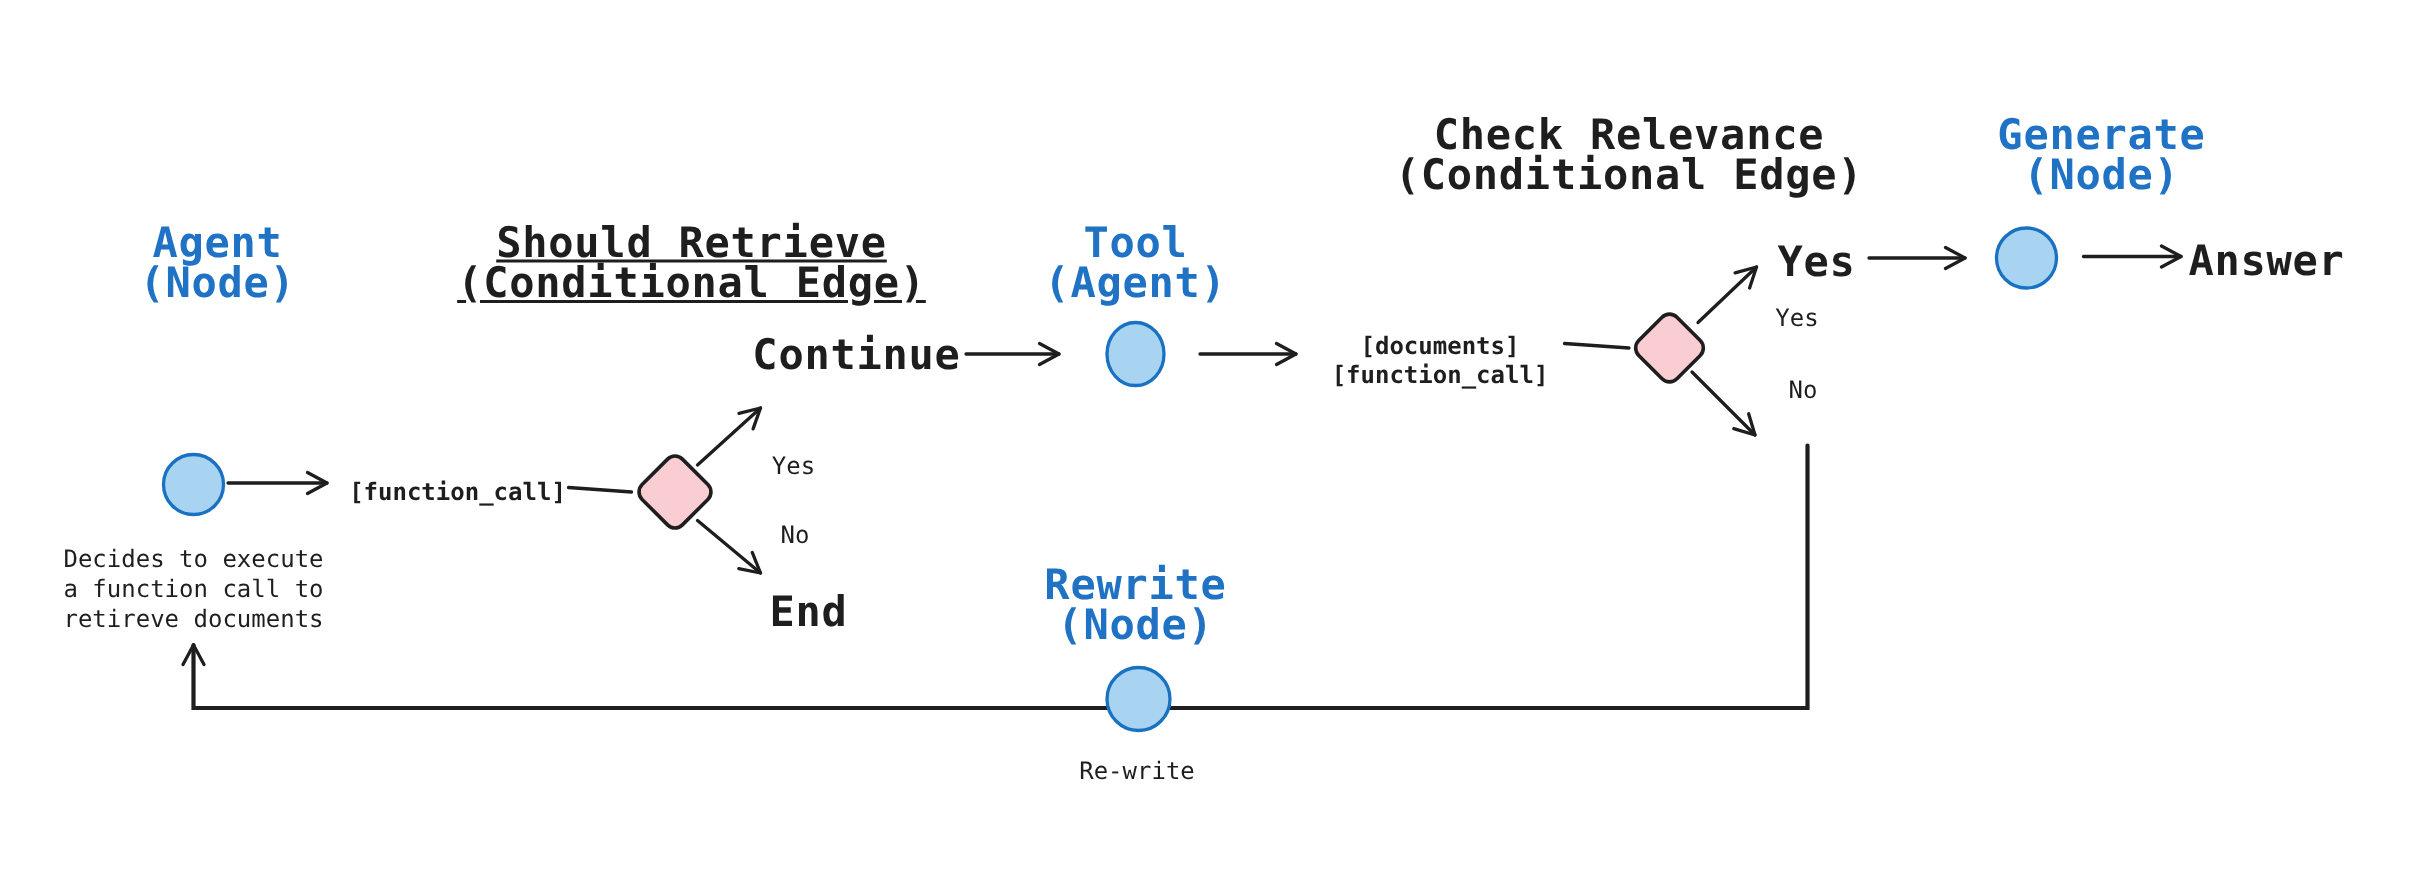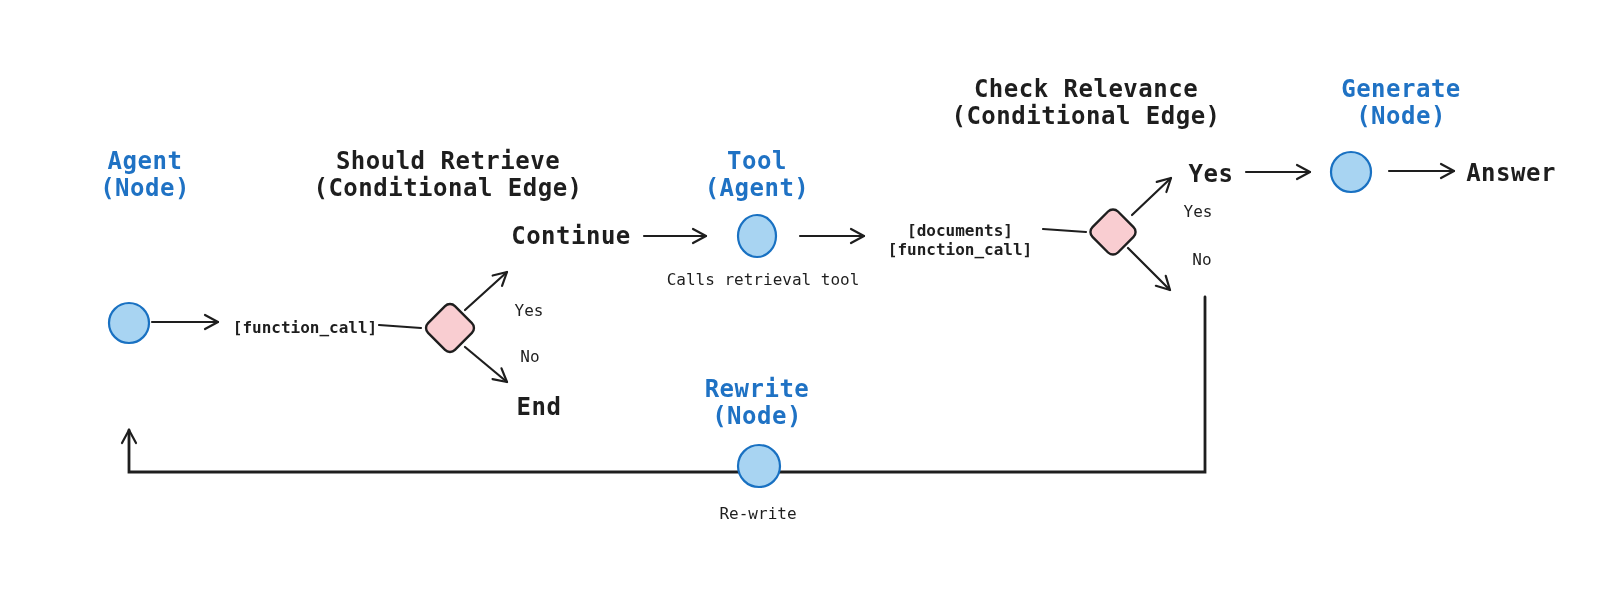--- a/index.html
+++ b/index.html
@@ -16,21 +16,21 @@
     left: 0; top: 0;
     width: 1615px; height: 589px;
   }
   .lbl {
     position: absolute;
     transform: translateX(-50%);
     white-space: pre-line;
     text-align: center;
     color: #1e1e1e;
   }
-  .h  { font-size: 24px; line-height: 27px; font-weight: 600; letter-spacing: 0.5px; }
+  .h  { font-size: 28px; line-height: 27px; font-weight: 600; letter-spacing: 0.5px; }
   .s  { font-size: 16px; line-height: 20px; font-weight: 500; }
   .code { font-size: 16px; line-height: 19px; font-weight: 700; }
   .blue { color: #1f72c4; }
 </style>
 </head>
 <body>
 
 <div class="canvas">
 
   <svg class="layer" viewBox="0 0 1615 589" aria-hidden="true">
@@ -66,37 +66,39 @@
 
   <div class="lbl h blue" style="left:129px; top:148px;margin-left:16px;">Agent
 (Node)</div>
   <div class="lbl h blue" style="left:757px; top:148px;">Tool
 (Agent)</div>
   <div class="lbl h blue" style="left:1355px; top:76px;margin-left:46px;">Generate
 (Node)</div>
   <div class="lbl h blue" style="left:757px; top:376px;">Rewrite
 (Node)</div>
 
-  <div class="lbl h" style="left:448px; top:148px;">Should Retrieve
+  <div class="lbl h" style="left:461px; top:148px;text-decoration:underline;">Should Retrieve
 (Conditional Edge)</div>
   <div class="lbl h" style="left:1086px; top:76px;">Check Relevance
 (Conditional Edge)</div>
 
   <div class="lbl code" style="left:305px; top:318px;">[function_call]</div>
   <div class="lbl s" style="left:529px; top:301px;">Yes</div>
   <div class="lbl s" style="left:530px; top:347px;">No</div>
   <div class="lbl h" style="left:571px; top:223px;">Continue</div>
   <div class="lbl h" style="left:539px; top:394px;">End</div>
 
-  <div class="lbl s" style="left:763px; top:270px;">Calls retrieval tool</div>
   <div class="lbl code" style="left:960px; top:221px;">[documents]
 [function_call]</div>
 
   <div class="lbl h" style="left:1211px; top:161px;">Yes</div>
   <div class="lbl s" style="left:1198px; top:202px;">Yes</div>
   <div class="lbl s" style="left:1202px; top:250px;">No</div>
 
   <div class="lbl h" style="left:1511px; top:160px;">Answer</div>
 
+  <div class="lbl s" style="left:129px; top:363px;">Decides to execute
+a function call to
+retireve documents</div>
 
   <div class="lbl s" style="left:758px; top:504px;">Re-write</div>
 
 </div>
 
 </body></html>

